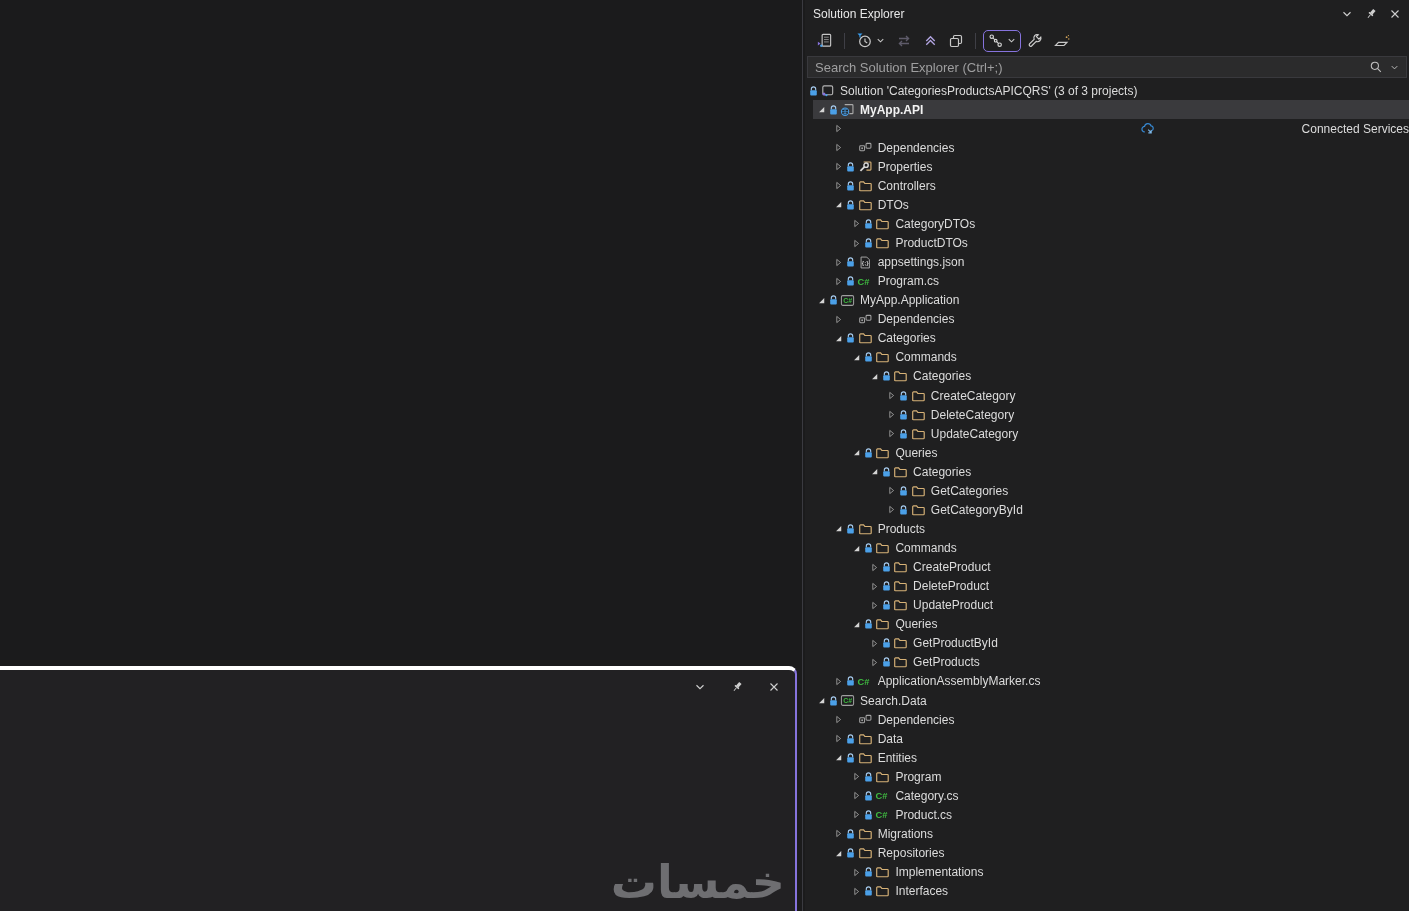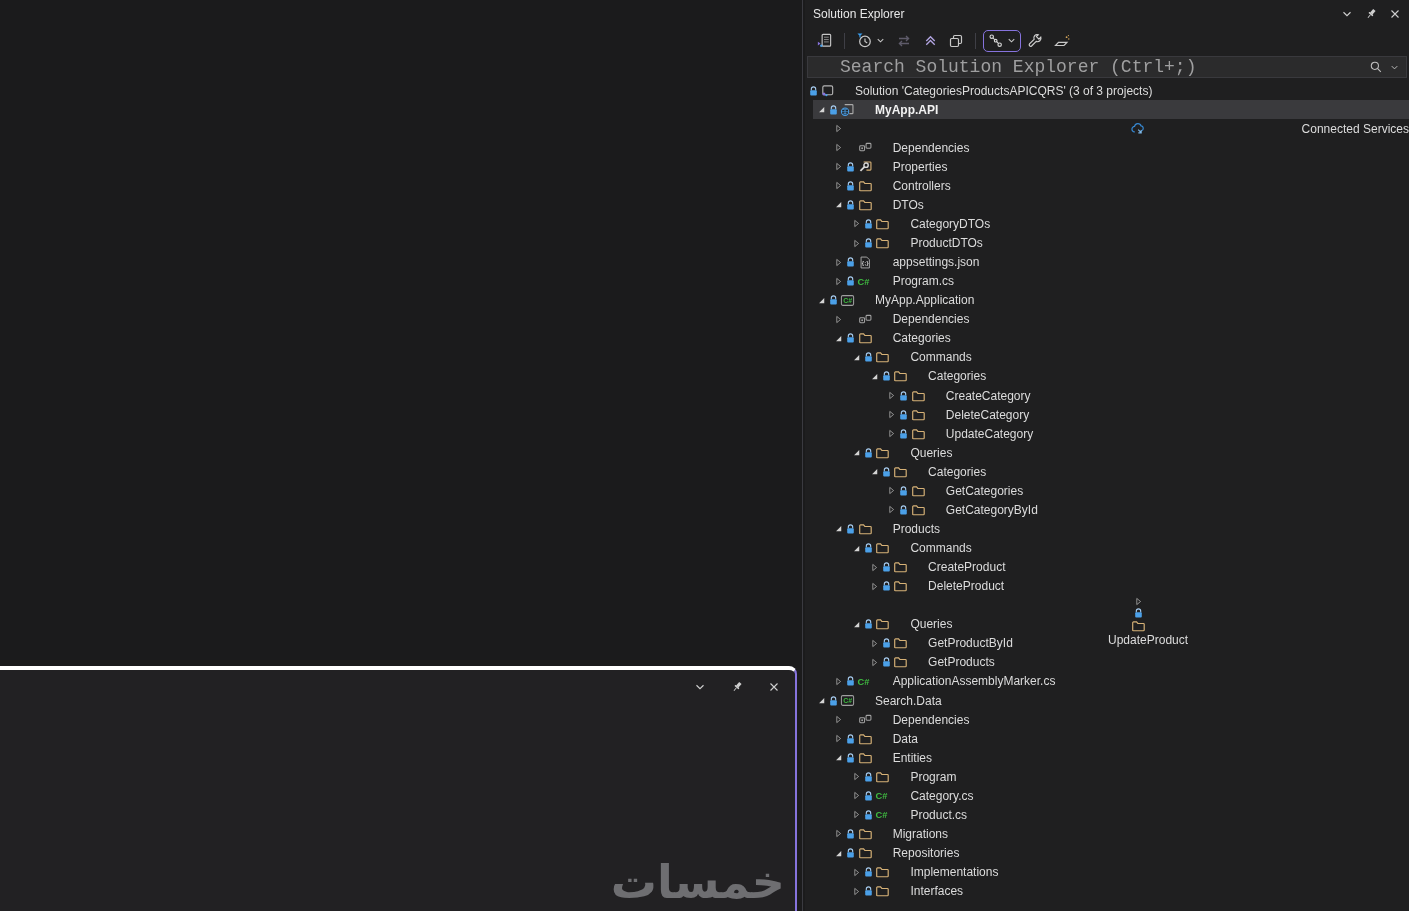--- a/index.html
+++ b/index.html
@@ -48,39 +48,39 @@
   .tb-btn.disabled{opacity:.55;}
   .tb-sep{width:1px;height:16px;background:#3f3f46;margin:0 5px;}
 
   .se-search{
     margin:2px 2px 0 2px;height:22px;box-sizing:border-box;
     background:#2b2b2c;border:1px solid #39393d;
     display:flex;align-items:center;padding:0 6px 0 7px;
   }
   .se-search input{
     flex:1;background:transparent;border:none;outline:none;
-    color:#c4c4c4;font-size:18px;font-family:Liberation Mono, monospace;padding:0;margin-left:25px;
+    color:#c4c4c4;font-size:13px;font-family:Liberation Sans, sans-serif;padding:0;
   }
   .se-search input::placeholder{color:#9f9fa0;opacity:1;}
   .se-search .search-icons{display:flex;align-items:center;gap:6px;color:#c0c0c0;}
 
   .se-tree{margin-top:3px;height:826px;overflow:hidden;}
   .tree-row{
     height:19.07px;display:flex;align-items:center;cursor:default;white-space:nowrap;
     box-sizing:border-box;
   }
   .tree-row.selected{
     background:linear-gradient(to right,transparent 8px,#3a3a3d 8px);
   }
   .tree-row.bold .row-label{font-weight:bold;color:#f2f2f2;}
   .slot{flex:none;display:flex;align-items:center;justify-content:center;}
   .slot.expander{width:12px;}
   .slot.lockslot{width:12px;}
   .slot.iconslot{width:17px;}
-  .row-label{margin-left:19px;color:#dcdcdc;}
+  .row-label{margin-left:4px;color:#dcdcdc;}
 </style>
 </head>
 <body>
 
 <div class="editor-area">
   <div class="bottom-panel">
     <div class="bp-controls">
       <button class="win-btn">
         <svg width="14" height="14" viewBox="0 0 16 16">
             <path d="M4 6 L8 10 L12 6" fill="none" stroke="currentColor" stroke-width="1.3"></path>
@@ -734,21 +734,21 @@
             <rect x="2.4" y="5.8" width="7.2" height="5.6" rx="1" fill="#4BA0E8"></rect>
           </svg>
         </span>
         <span class="slot iconslot">
           <svg width="15" height="14" viewBox="0 0 16 15">
             <path d="M1.8 12.6 V3.9 a0.9 0.9 0 0 1 .9 -.9 h3.2 l1.4 1.8 h5.9 a0.9 0.9 0 0 1 .9 .9 v6 a0.9 0.9 0 0 1 -.9 .9 h-10.5 a0.9 0.9 0 0 1 -.9 -.9 Z" fill="none" stroke="#D7B277" stroke-width="1.25"></path>
           </svg>
         </span>
         <span class="row-label">DeleteProduct</span>
       </div>
-      <div class="tree-row" style="padding-left: 63.1px; flex-direction: column;">
+      <div class="tree-row" style="padding-left: 63.1px;">
         <span class="slot expander">
           <svg width="11" height="11" viewBox="0 0 16 16">
             <path d="M5.5 3.5 L11 8 L5.5 12.5 Z" fill="none" stroke="#b2b2b2" stroke-width="1.1"></path>
           </svg>
         </span>
         <span class="slot lockslot">
           <svg width="11" height="12" viewBox="0 0 12 13">
             <path d="M3.6 6 V4.4 a2.4 2.4 0 0 1 4.8 0 V6" fill="none" stroke="#a8cdf0" stroke-width="1.2"></path>
             <rect x="2.4" y="5.8" width="7.2" height="5.6" rx="1" fill="#4BA0E8"></rect>
           </svg>

